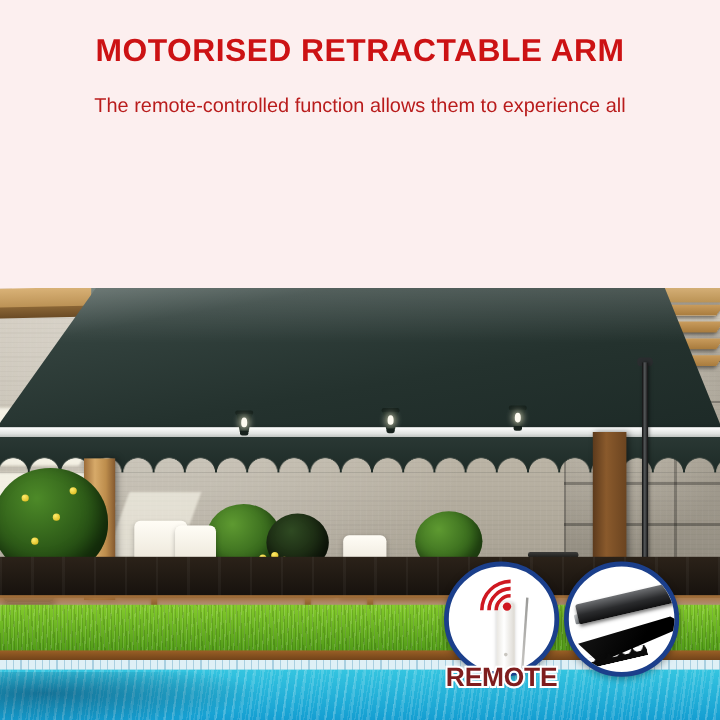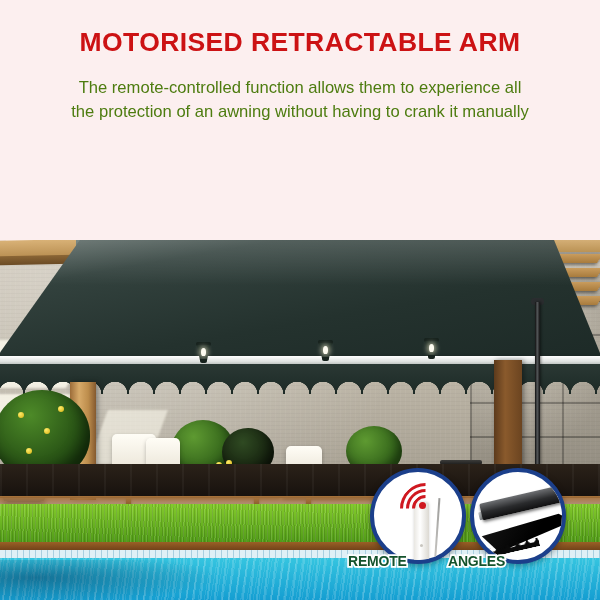--- a/index.html
+++ b/index.html
@@ -28,21 +28,21 @@
     font-size:26.5px;
     font-weight:bold;
     letter-spacing:0.4px;
     color:#cc1214;
     line-height:1.1;
   }
   .subcopy{
     position:absolute;left:32px;top:76px;width:536px;
     text-align:center;
     font-size:16.6px;
-    color:#4d7c0f;
+    color:#b91c1c;
     line-height:1.47;
   }
   .subcopy div{white-space:nowrap;}
 
   
   .photo{
     position:absolute;left:0;top:232px;width:600px;height:368px;
     overflow:hidden;
   }
   
@@ -284,24 +284,24 @@
     position:absolute;left:0;top:0;
     width:96px;height:96px;border-radius:50%;
     background:#ffffff;
     border:4px solid #1b3f8b;
     box-sizing:border-box;
     overflow:hidden;
     box-shadow:0 2px 6px rgba(0,0,0,.35);
   }
   .badge-label{
     position:absolute;left:-22px;top:86px;width:140px;
-    text-align:left;
-    font-size:14px;
+    text-align:center;
+    font-size:22px;
     font-weight:bold;
-    color:#14532d;
+    color:#7f1d1d;
     line-height:1.02;
     letter-spacing:-0.2px;
     -webkit-text-stroke:3.4px #ffffff;
     paint-order:stroke fill;
     text-shadow:0 1px 0 #fff;
   }
   .badge-label span{display:block;}
 
   
   .remote-body{
@@ -366,21 +366,20 @@
 </style>
 </head>
 <body>
 
 <div class="page">
 
   <div class="header">
     <div class="headline">MOTORISED RETRACTABLE ARM</div>
     <div class="subcopy">
       <div>The remote-controlled function allows them to experience all</div>
-      <div>the protection of an awning without having to crank it manually</div>
     </div>
   </div>
 
   <div class="photo">
 
     <div class="sky"></div>
     <div class="wall">
       <div class="wall-texture"></div>
     </div>
 
@@ -490,17 +489,16 @@
 
   <div class="badge" style="left:470px;top:468px;width:96px;height:96px;">
     <div class="badge-circle">
       <div class="ang-top2"></div>
       <div class="ang-top"></div>
       <div class="ang-main"></div>
       <div class="ang-edge"></div>
       <div class="ang-teeth"></div>
     </div>
     <div class="badge-label">
-      <span>ANGLES</span>
     </div>
   </div>
 
 </div>
 
 </body></html>

